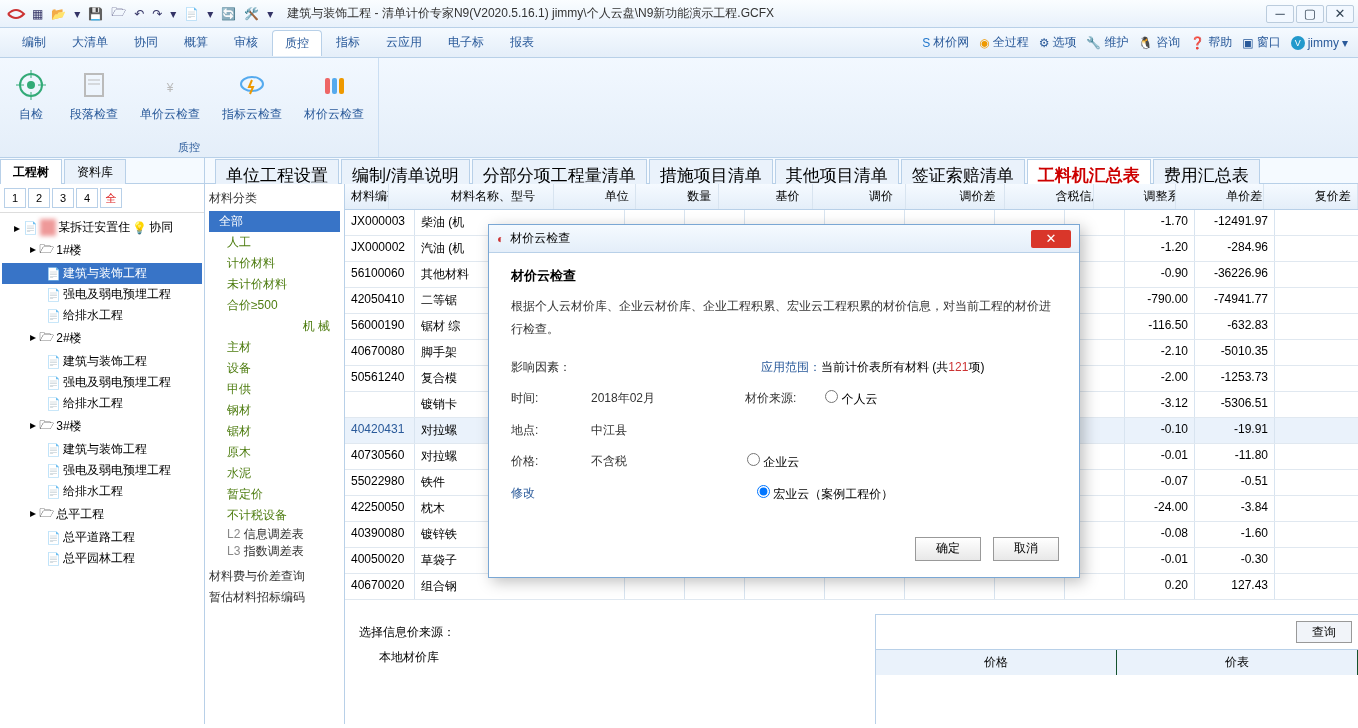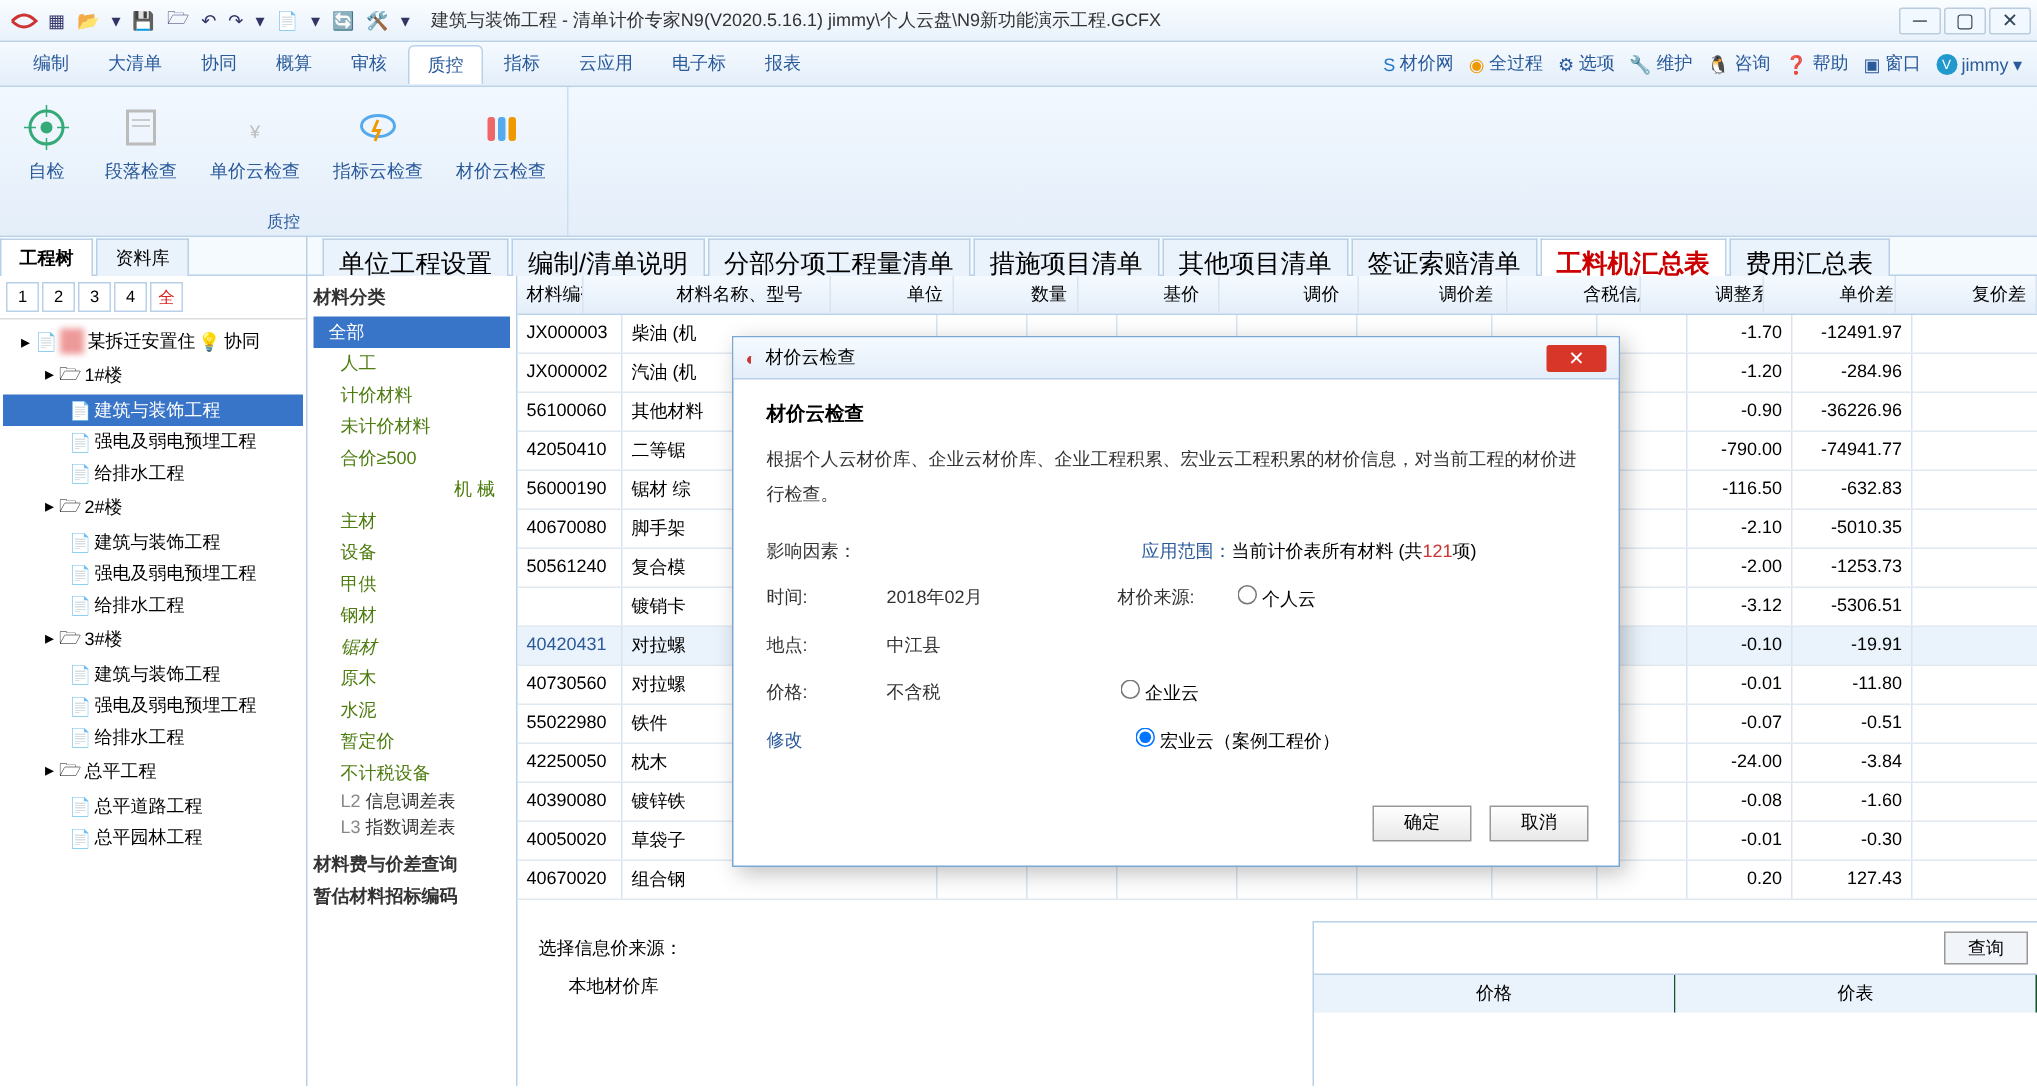--- a/index.html
+++ b/index.html
@@ -31,21 +31,21 @@
 .rtab.active { background: #fff; color: #c00; font-weight: bold; }
 .content { display: flex; height: 540px; }
 .left-panel { width: 205px; border-right: 1px solid #b8d0e8; display: flex; flex-direction: column; }
 .nums { display: flex; gap: 2px; padding: 4px; border-bottom: 1px solid #ddd; }
 .num-btn { width: 22px; height: 20px; border: 1px solid #b8d0e8; background: #fff; display: flex; align-items: center; justify-content: center; cursor: pointer; font-size: 11px; }
 .tree { padding: 4px 2px; overflow: auto; flex: 1; }
 .tree-item { padding: 2px 2px 2px 0; white-space: nowrap; cursor: pointer; display: flex; align-items: center; gap: 2px; }
 .tree-item.sel { background: #3874c7; color: #fff; }
 .ind1 { padding-left: 12px; } .ind2 { padding-left: 28px; } .ind3 { padding-left: 44px; }
 .cat-panel { width: 140px; border-right: 1px solid #b8d0e8; padding: 6px 4px; }
-.cat-title { color: #333; margin-bottom: 4px; font-weight: bold; }
+.cat-title { color: #333; margin-bottom: 4px; }
 .cat-item { padding: 2px 10px; cursor: pointer; color: #4d7c0f; }
 .cat-item.sel { background: #3874c7; color: #fff; }
 .cat-sub { padding-left: 18px; color: #333; }
 .main-grid { flex: 1; display: flex; flex-direction: column; overflow: hidden; }
 .grid-head, .grid-row { display: flex; border-bottom: 1px solid #e0e8f0; }
 .grid-head { background: linear-gradient(#f5faff,#e4eef9); border-bottom: 1px solid #b8d0e8; gap: 44px; }
 .gh, .gc { border-right: 1px solid #d8e4f0; padding: 4px 6px; overflow: hidden; white-space: nowrap; }
 .gh { text-align: center; }
 .gc.num { text-align: right; }
 .c-code{width:70px} .c-name{width:210px} .c-unit{width:60px} .c-qty{width:60px} .c-base{width:80px} .c-adj{width:80px} .c-adjw{width:90px} .c-tax{width:70px} .c-coef{width:60px} .c-up{width:70px} .c-cp{width:80px}
@@ -315,21 +315,21 @@
         <div class="cat-item sel" style="padding-left: 10px;">全部</div>
         <div class="cat-item" style="padding-left: 18px;">人工</div>
         <div class="cat-item" style="padding-left: 18px;">计价材料</div>
         <div class="cat-item" style="padding-left: 18px;">未计价材料</div>
         <div class="cat-item" style="padding-left: 18px;">合价≥500</div>
         <div class="cat-item" style="padding-left: 18px; text-align: right;">机  械</div>
         <div class="cat-item" style="padding-left: 18px;">主材</div>
         <div class="cat-item" style="padding-left: 18px;">设备</div>
         <div class="cat-item" style="padding-left: 18px;">甲供</div>
         <div class="cat-item" style="padding-left: 18px;">钢材</div>
-        <div class="cat-item" style="padding-left: 18px; font-style: italic;">锯材</div>
+        <div class="cat-item" style="padding-left: 18px;">锯材</div>
         <div class="cat-item" style="padding-left: 18px;">原木</div>
         <div class="cat-item" style="padding-left: 18px;">水泥</div>
         <div class="cat-item" style="padding-left: 18px;">暂定价</div>
         <div class="cat-item" style="padding-left: 18px;">不计税设备</div>
       </div>
     <div class="cat-sub"><span style="color:#888">L2</span> <span>信息调差表</span></div>
     <div class="cat-sub"><span style="color:#888">L3</span> <span>指数调差表</span></div>
     <div style="height:8px"></div>
     <div class="cat-title">材料费与价差查询</div>
     <div class="cat-title">暂估材料招标编码</div>

